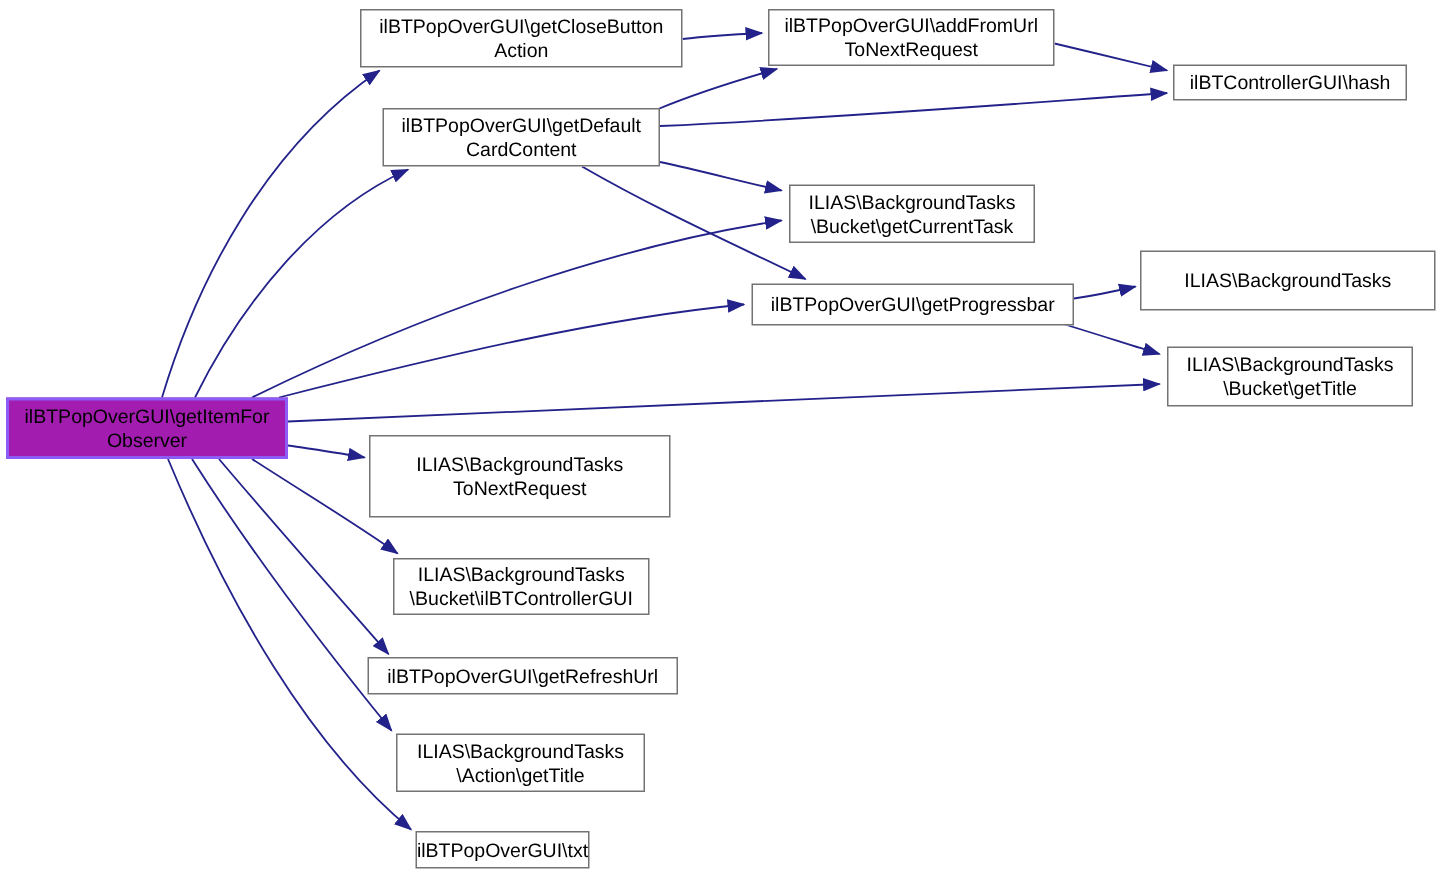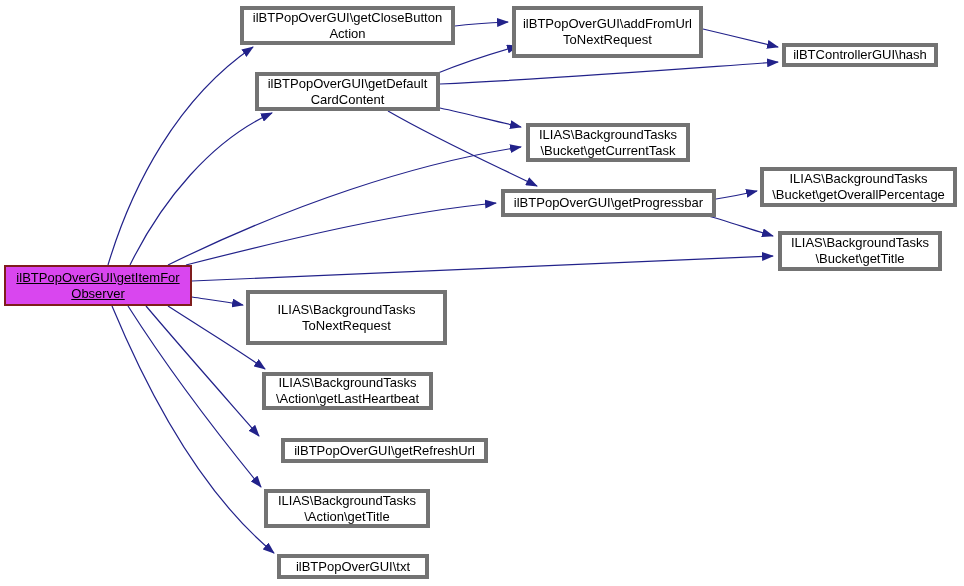--- a/index.html
+++ b/index.html
@@ -22,33 +22,32 @@
     fill: none;
     stroke-width: 1.2px;
   }
   .node {
     position: absolute;
     display: flex;
     flex-direction: column;
     align-items: center;
     justify-content: center;
     background: #ffffff;
-    border: 4px solid #737373;
+    border: 1px solid #737373;
     font-size: 13px;
     line-height: 16px;
     color: #000000;
     text-align: center;
     white-space: nowrap;
     cursor: pointer;
   }
   .node.highlighted {
-    background: #d946ef;
-    border: 2px solid #7f1d1d;
+    background: #a21caf;
+    border: 2px solid #8b5cf6;
     cursor: default;
-    text-decoration: underline;
   }
   .node .line {
     display: block;
   }
 </style>
 </head>
 <body>
 
 <div class="canvas">
   <svg class="edge-layer" width="964" height="586" viewBox="0 0 964 586" xmlns="http://www.w3.org/2000/svg">
@@ -84,54 +83,53 @@
         <span class="line">Observer</span>
       </div>
       <div class="node" style="left: 240px; top: 6px; width: 215px; height: 39px;">
         <span class="line">ilBTPopOverGUI\getCloseButton</span>
         <span class="line">Action</span>
       </div>
       <div class="node" style="left: 255px; top: 72px; width: 185px; height: 39px; text-align: center;">
         <span class="line">ilBTPopOverGUI\getDefault</span>
         <span class="line">CardContent</span>
       </div>
-      <div class="node" style="left: 512px; top: 6px; width: 191px; height: 52px;">
+      <div class="node" style="left: 512px; top: 6px; width: 191px; height: 38px;">
         <span class="line">ilBTPopOverGUI\addFromUrl</span>
         <span class="line">ToNextRequest</span>
       </div>
       <div class="node" style="left: 782px; top: 43px; width: 156px; height: 24px;">
         <span class="line">ilBTControllerGUI\hash</span>
       </div>
       <div class="node" style="left: 526px; top: 123px; width: 164px; height: 39px;">
         <span class="line">ILIAS\BackgroundTasks</span>
         <span class="line">\Bucket\getCurrentTask</span>
       </div>
       <div class="node" style="left: 501px; top: 189px; width: 215px; height: 28px;">
         <span class="line">ilBTPopOverGUI\getProgressbar</span>
       </div>
       <div class="node" style="left: 760px; top: 167px; width: 197px; height: 40px;">
         <span class="line">ILIAS\BackgroundTasks</span>
-        <span class="line">\Bucket\getOverallPercentage</span>
       </div>
       <div class="node" style="left: 778px; top: 231px; width: 164px; height: 40px;">
         <span class="line">ILIAS\BackgroundTasks</span>
         <span class="line">\Bucket\getTitle</span>
       </div>
       <div class="node" style="left: 246px; top: 290px; width: 201px; height: 55px;">
         <span class="line">ILIAS\BackgroundTasks</span>
         <span class="line">ToNextRequest</span>
       </div>
       <div class="node" style="left: 262px; top: 372px; width: 171px; height: 38px;">
         <span class="line">ILIAS\BackgroundTasks</span>
-        <span class="line">\Action\getLastHeartbeat</span>
+        <span class="line">\Bucket\ilBTControllerGUI</span>
       </div>
-      <div class="node" style="left: 245px; top: 438px; width: 207px; height: 25px; margin-left: 36px;">
+      <div class="node" style="left: 245px; top: 438px; width: 207px; height: 25px;">
         <span class="line">ilBTPopOverGUI\getRefreshUrl</span>
       </div>
       <div class="node" style="left: 264px; top: 489px; width: 166px; height: 39px;">
         <span class="line">ILIAS\BackgroundTasks</span>
         <span class="line">\Action\getTitle</span>
       </div>
-      <div class="node" style="left: 277px; top: 554px; width: 152px; height: 25px;">
+      <div class="node" style="left: 277px; top: 554px; width: 116px; height: 25px;">
         <span class="line">ilBTPopOverGUI\txt</span>
       </div>
     </div>
 </div>
 
 </body></html>

